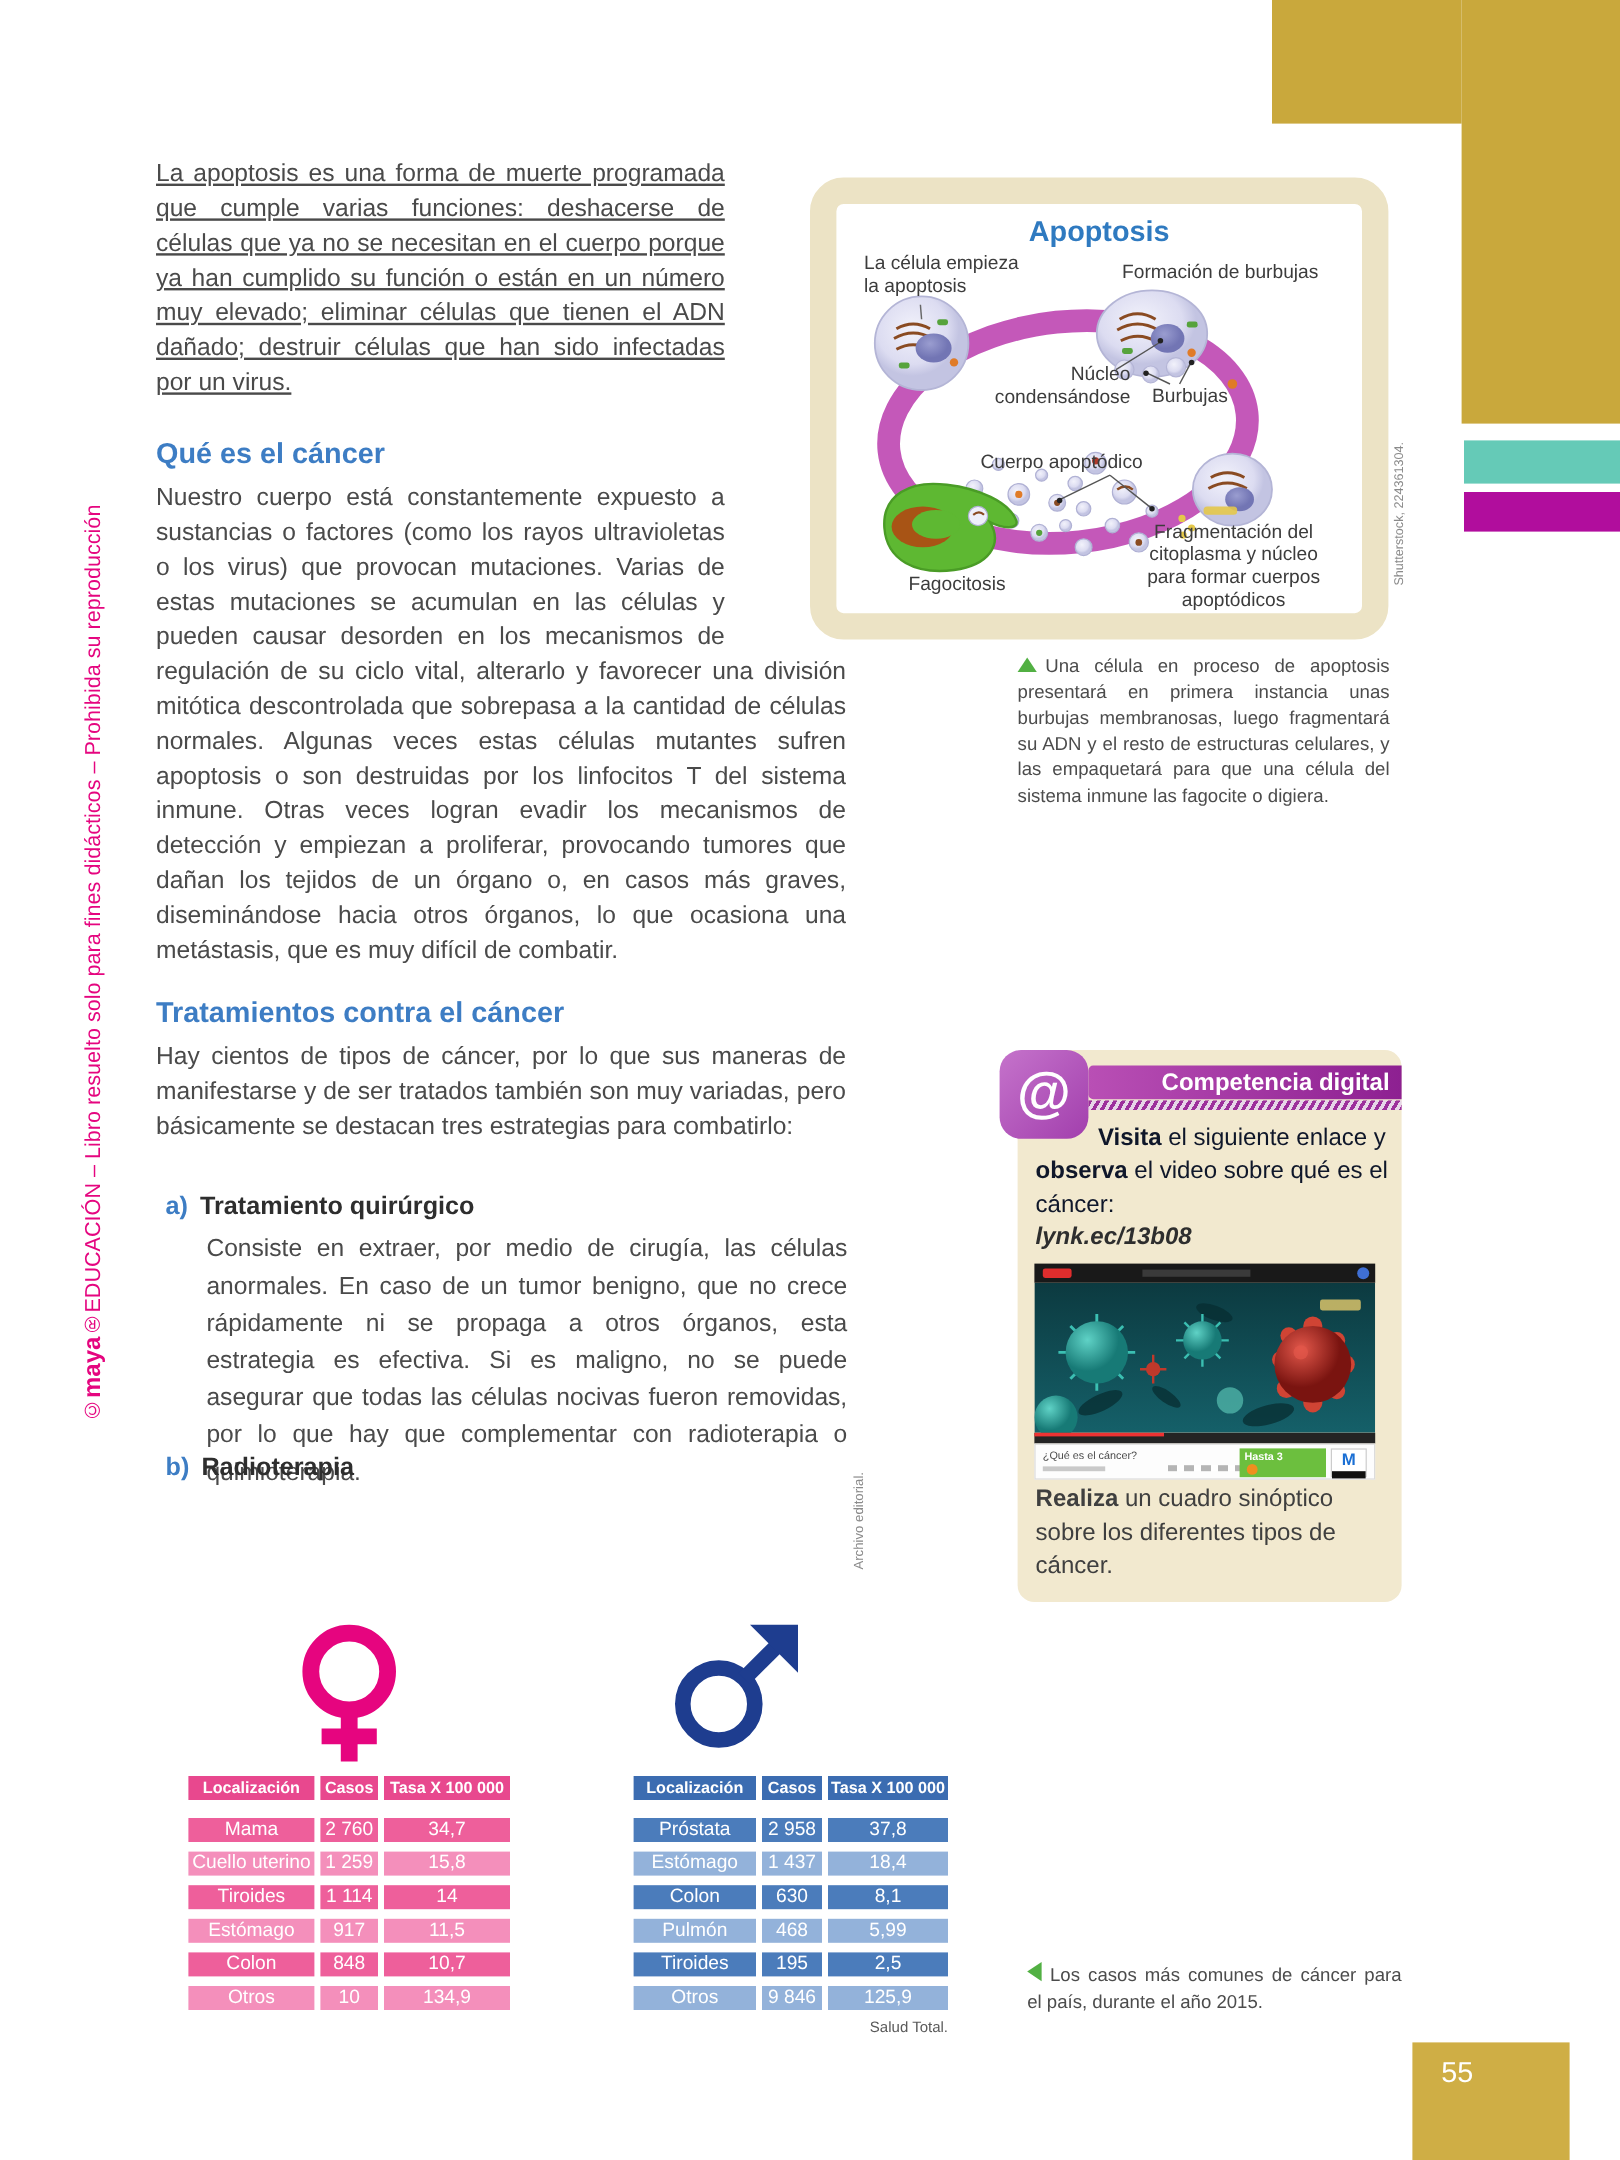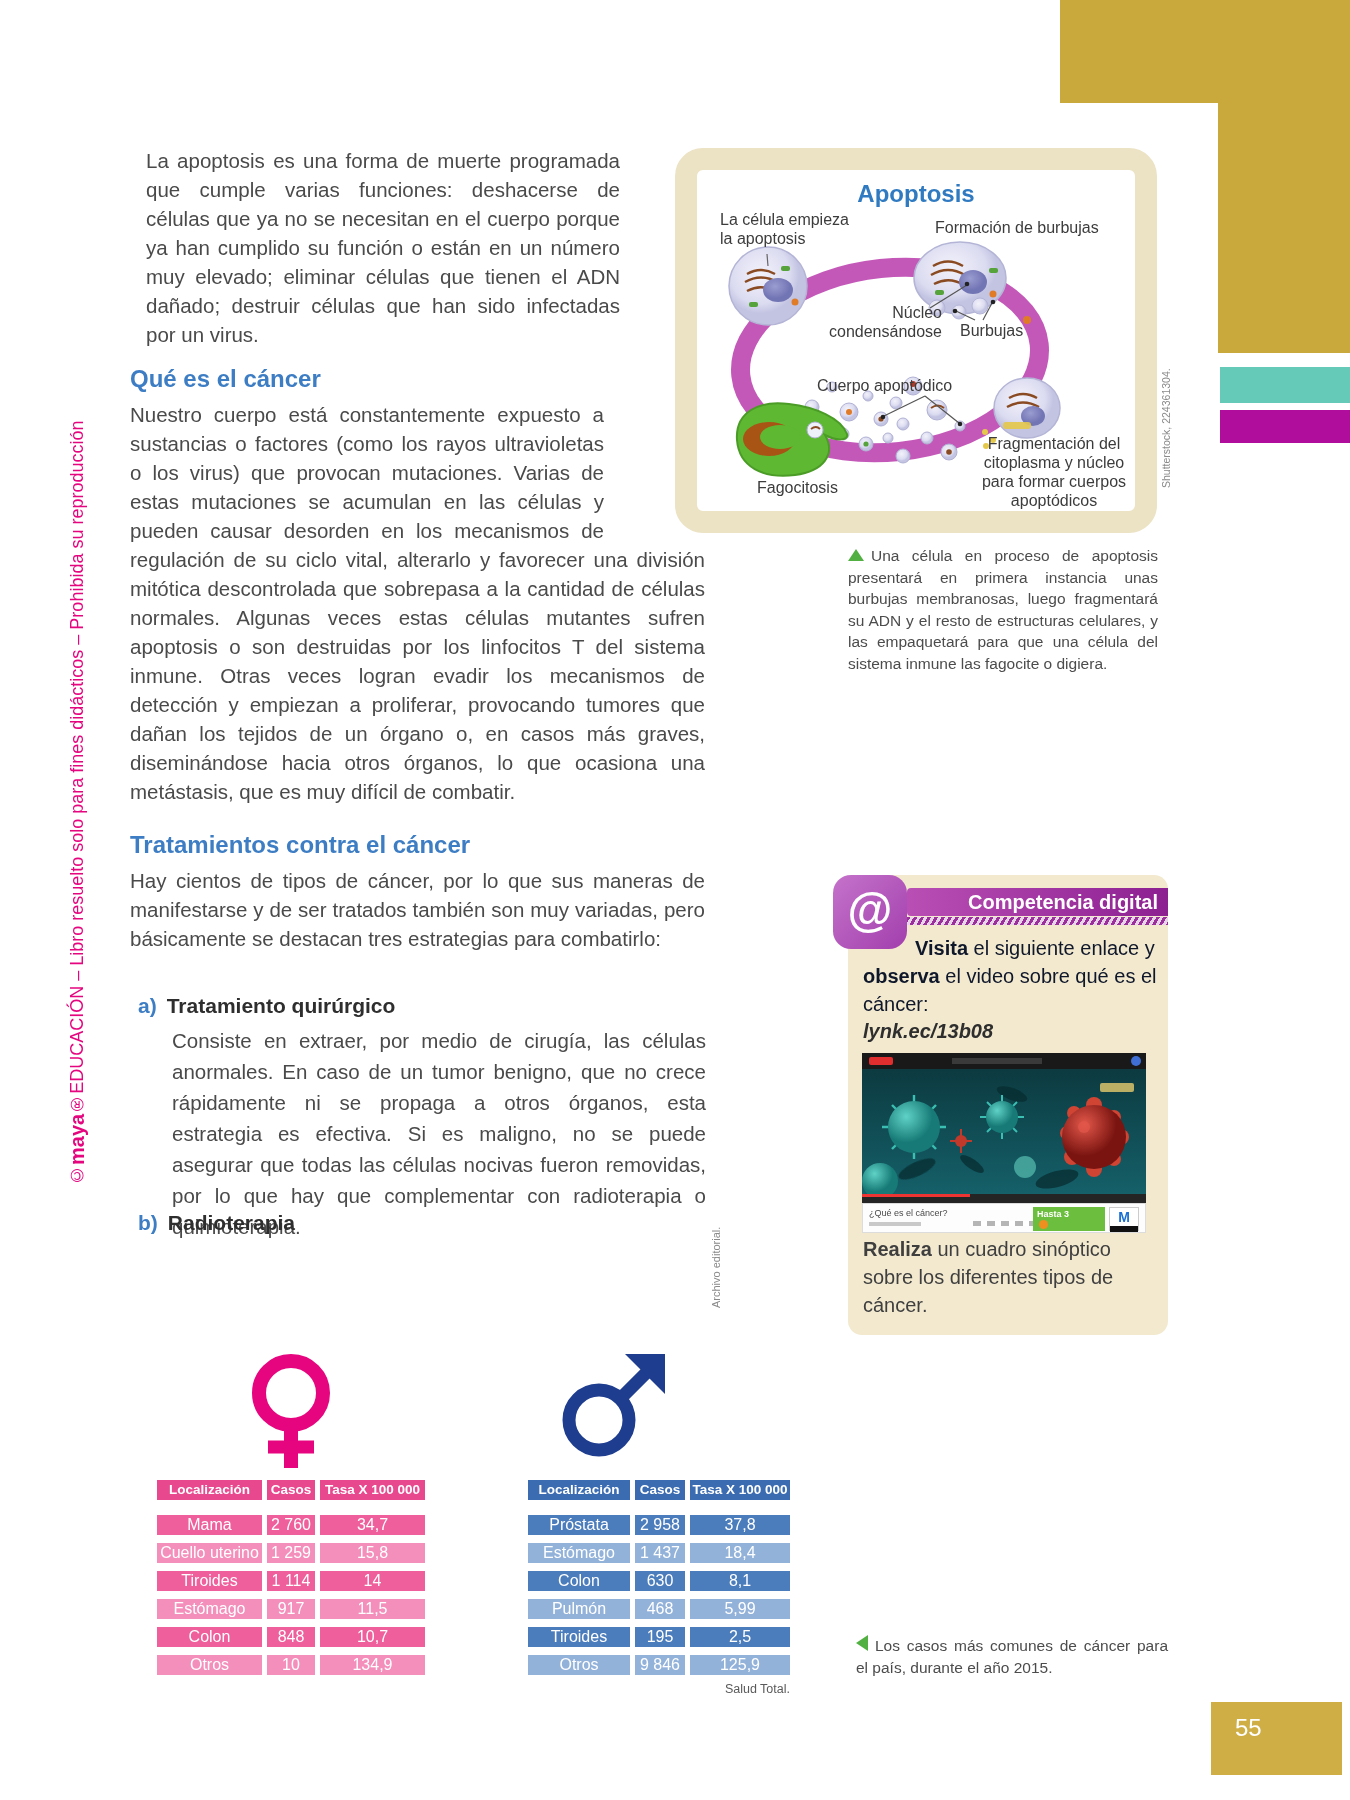--- a/index.html
+++ b/index.html
@@ -15,35 +15,35 @@
   .vtext{writing-mode:vertical-rl;transform:rotate(180deg);}
   #sidebar{left:66px;top:385px;height:800px;font-size:18px;color:#e5057f;white-space:nowrap;}
   #sidebar .brand{font-weight:bold;font-size:20px;}
   #shutterstock-credit{left:1160px;top:348px;height:140px;font-size:10.5px;color:#8a8a8a;}
   #archivo-credit{left:710px;top:1196px;height:112px;font-size:11px;color:#8a8a8a;}
   
   #gold-a{left:1060px;top:0;width:158px;height:103px;background:#c9a83c;}
   #gold-b{left:1218px;top:0;width:132px;height:353px;background:#c9a83c;}
   #teal-bar{left:1220px;top:367px;width:130px;height:36px;background:#65cab7;}
   #magenta-bar{left:1220px;top:410px;width:130px;height:33px;background:#b10d9d;}
-  #pageno-block{left:1211px;top:1702px;width:131px;height:73px;background:#cfae45;}
+  #pageno-block{left:1177px;top:1702px;width:131px;height:98px;background:#cfae45;}
   #pageno-block span{position:absolute;left:24px;top:12px;color:#fff;font-size:24px;}
   
   #fig-box{left:675px;top:148px;width:482px;height:385px;background:#fff;
            border:22px solid #ece3c5;border-radius:28px;box-sizing:border-box;}
   #fig-box .flabel{position:absolute;font-size:16px;line-height:19px;color:#3c3c3c;}
   #fig-title{position:absolute;left:0;right:0;top:10px;text-align:center;
              font-size:24px;font-weight:bold;color:#2f7ac0;}
   #fl-start{left:23px;top:40px;width:132px;}
   #fl-formacion{left:238px;top:48px;width:180px;}
   #fl-nucleo{left:120px;top:133px;width:125px;text-align:right;}
   #fl-burbujas{left:263px;top:151px;width:90px;}
   #fl-cuerpo{left:120px;top:206px;width:160px;}
   #fl-fagocitosis{left:60px;top:308px;width:110px;}
-  #fl-frag{left:278px;top:264px;width:158px;text-align:center;font-size:15px;line-height:17.5px;}
+  #fl-frag{left:252px;top:264px;width:158px;text-align:center;font-size:15px;line-height:17.5px;}
   
   .caption{font-size:15.5px;line-height:21.5px;color:#4c4c4c;text-align:justify;}
   #fig-caption{left:848px;top:545px;width:310px;}
   #bottom-caption{left:845px;top:1635px;width:312px;margin-left:11px;}
   .tri-up{width:0;height:0;border-left:8px solid transparent;border-right:8px solid transparent;
           border-bottom:12px solid #52b043;display:inline-block;margin-right:7px;}
   .tri-left{width:0;height:0;border-top:8px solid transparent;border-bottom:8px solid transparent;
           border-right:12px solid #52b043;display:inline-block;margin-right:7px;}
   
   #comp-box{left:848px;top:875px;width:320px;height:460px;background:#f2e9cf;border-radius:14px;}
@@ -101,21 +101,21 @@
   <div class="abs" id="gold-a"></div>
   <div class="abs" id="gold-b"></div>
   <div class="abs" id="teal-bar"></div>
   <div class="abs" id="magenta-bar"></div>
   <div class="abs" id="pageno-block">
     <span>55</span>
   </div>
 
   <div class="abs vtext" id="sidebar"><span>©</span><span class="brand">maya</span><span>®EDUCACIÓN – Libro resuelto solo para fines didácticos – Prohibida su reproducción</span></div>
 
-  <p class="abs body-text" style="left:130px;top:130px;width:474px;margin:16px;">La apoptosis es una forma de muerte programada que cumple varias funciones: deshacerse de células que ya no se necesitan en el cuerpo porque ya han cumplido su función o están en un número muy elevado; eliminar células que tienen el ADN dañado; destruir células que han sido infectadas por un virus.</p>
+  <p class="abs body-text" style="left:130px;top:130px;width:474px;margin:0;text-decoration:underline;">La apoptosis es una forma de muerte programada que cumple varias funciones: deshacerse de células que ya no se necesitan en el cuerpo porque ya han cumplido su función o están en un número muy elevado; eliminar células que tienen el ADN dañado; destruir células que han sido infectadas por un virus.</p>
 
   <div class="abs sect-h" style="left:130px;top:365px;">Qué es el cáncer</div>
 
   <p class="abs body-text" style="left:130px;top:400px;width:575px;margin:0;"><span class="wrap-spacer"></span><span>Nuestro cuerpo está constantemente expuesto a sustancias o factores (como los rayos ultravioletas o los virus) que provocan mutaciones. Varias de estas mutaciones se acumulan en las células y pueden causar desorden en los mecanismos de regulación de su ciclo vital, alterarlo y favorecer una división mitótica descontrolada que sobrepasa a la cantidad de células normales. Algunas veces estas células mutantes sufren apoptosis o son destruidas por los linfocitos T del sistema inmune. Otras veces logran evadir los mecanismos de detección y empiezan a proliferar, provocando tumores que dañan los tejidos de un órgano o, en casos más graves, diseminándose hacia otros órganos, lo que ocasiona una metástasis, que es muy difícil de combatir.</span></p>
 
   <div class="abs sect-h" style="left:130px;top:831px;">Tratamientos contra el cáncer</div>
 
   <p class="abs body-text" style="left:130px;top:866px;width:575px;margin:0;">Hay cientos de tipos de cáncer, por lo que sus maneras de manifestarse y de ser tratados también son muy variadas, pero básicamente se destacan tres estrategias para combatirlo:</p>
 
   <div class="abs" style="left:138px;top:994px;">

